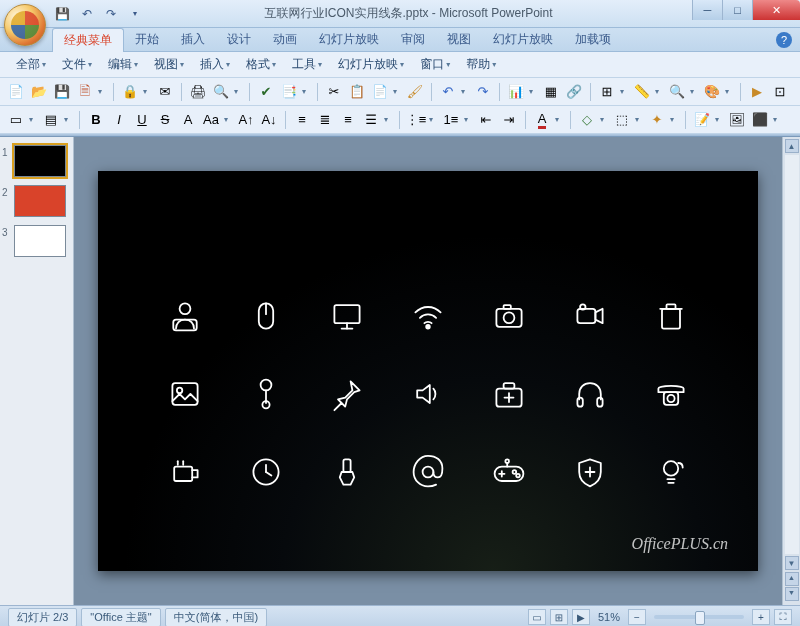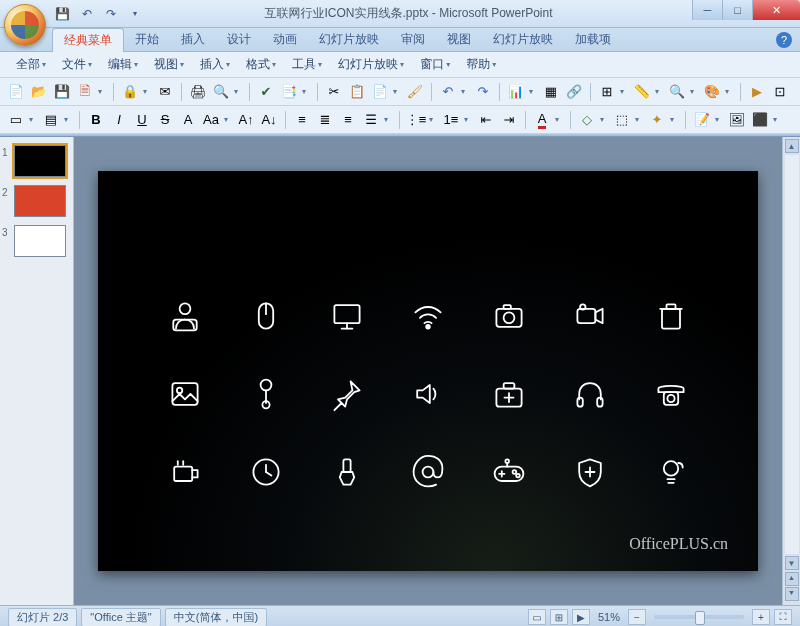--- a/index.html
+++ b/index.html
@@ -46,21 +46,21 @@
 .thumb-box.red { background: #d9432a;}
 .thumb-box.white { background: #fff;}
 
 .slide-area { flex: 1; display: flex; align-items: center; justify-content: center; position: relative; background: #7a8fa5;}
 .slide-canvas { width: 660px; height: 400px; background: #000; position: relative; box-shadow: 0 4px 12px rgba(0,0,0,0.5); overflow: hidden;}
 .earth-bg { position: absolute; inset: 0; background: radial-gradient(ellipse 80% 120% at 60% 100%, rgba(90,120,90,0.25), rgba(40,60,80,0.15) 40%, transparent 70%);}
 .slide-title { position: absolute; top: 35px; left: 40px; color: #fff; font-size: 30px; font-weight: bold; letter-spacing: 1px;}
 .icon-grid { position: absolute; top: 110px; left: 50px; right: 50px; display: grid; grid-template-columns: repeat(7, 1fr); grid-template-rows: repeat(3, 70px); gap: 8px 8px; align-items: center; justify-items: center;}
 .slide-icon { width: 36px; height: 36px; }
 .slide-icon svg { width: 100%; height: 100%; stroke: #fff; stroke-width: 2; fill: none; stroke-linecap: round; stroke-linejoin: round;}
-.watermark { position: absolute; bottom: 18px; right: 30px; color: rgba(255,255,255,0.75); font-size: 16px; font-family: Georgia, serif;}
+.watermark { position: absolute; bottom: 18px; right: 30px; color: rgba(255,255,255,0.75); font-size: 16px; font-style: italic; font-family: Georgia, serif;}
 
 .vscroll { width: 18px; background: #d9e2ec; border-left:1px solid #b0c0d0; display:flex; flex-direction:column; align-items:center; padding:2px 0;}
 .scroll-btn { width:14px; height:14px; background:#c5d5e8; border:1px solid #9ab0ca; font-size:8px; color:#4a6a8a; display:flex; align-items:center; justify-content:center; cursor:pointer;}
 .scroll-track { flex:1; width:14px; margin:2px 0; background:#e8eef5;}
 .scroll-pager { display:flex; flex-direction:column; gap:1px; margin:2px 0;}
 
 
 .statusbar { height: 23px; background: linear-gradient(#d5e3f2,#bfd3e8); display: flex; align-items: center; padding: 0 8px; font-size: 11px; color: #3a5a7a; border-top:1px solid #9db5d0; gap:4px;}
 .status-seg { padding: 1px 8px; border:1px solid #a5bdd5; background:#e0ebf6; border-radius:2px;}
 .status-spacer { flex:1;}

